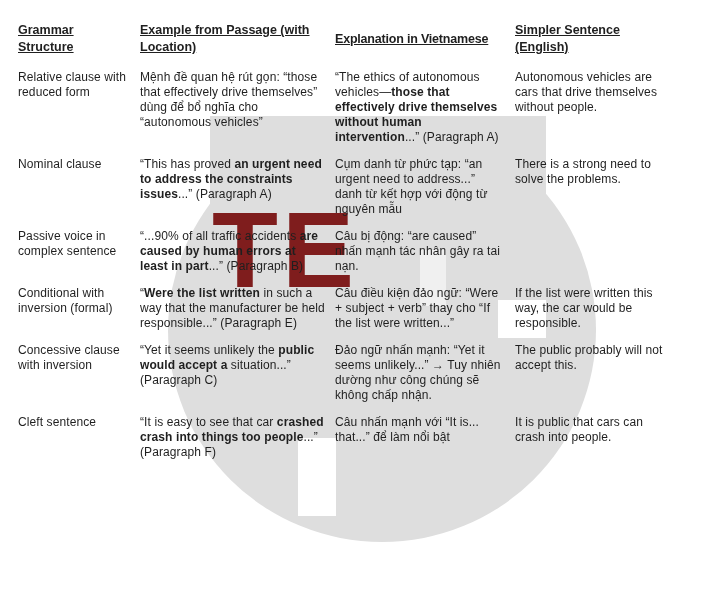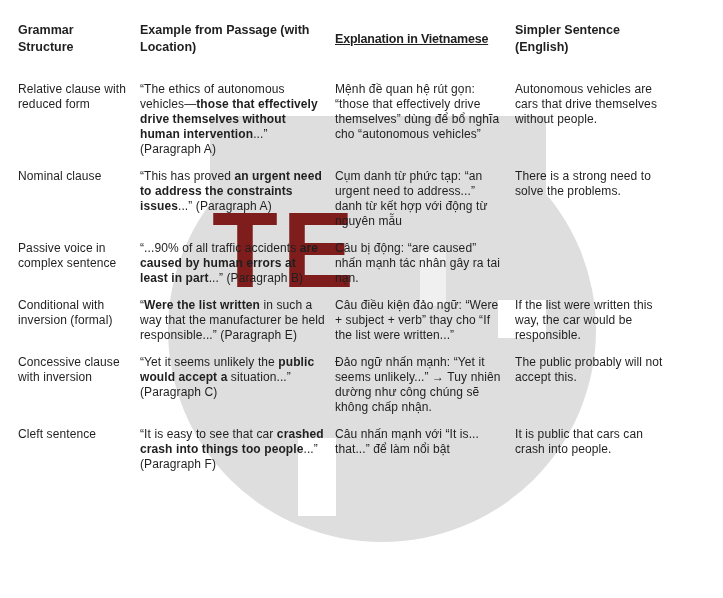--- a/index.html
+++ b/index.html
@@ -31,21 +31,21 @@
   .sheet {
     position:relative; z-index:1;
     padding:22px 0 0 18px;
   }
   .trow {
     display:grid;
     grid-template-columns:112px 185px 170px 150px;
     column-gap:10px;
     margin-bottom:12px;
   }
-  .thead { margin-bottom:26px; }
+  .thead { margin-bottom:14px;text-decoration:underline; }
   .th {
     font-weight:bold;
     font-size:12.5px; line-height:17px;
   }
   .th.vn { align-self:center; text-decoration:underline; white-space:nowrap; letter-spacing:-0.2px; }
   .td {
     font-size:12px; line-height:15px;
     letter-spacing:0.1px;
   }
   .td.grammar { font-weight:500; }
@@ -65,22 +65,22 @@
 
   <div class="trow thead">
     <div class="th">Grammar Structure</div>
     <div class="th">Example from Passage (with Location)</div>
     <div class="th vn">Explanation in Vietnamese</div>
     <div class="th">Simpler Sentence (English)</div>
   </div>
 
   <div class="trow">
     <div class="td grammar">Relative clause with reduced form</div>
+    <div class="td">Mệnh đề quan hệ rút gọn: “those that effectively drive themselves” dùng để bổ nghĩa cho “autonomous vehicles”</div>
     <div class="td"><span>“The ethics of autonomous vehicles—</span><span class="bold">those that effectively drive themselves without human intervention</span><span>...” (Paragraph A)</span></div>
-    <div class="td">Mệnh đề quan hệ rút gọn: “those that effectively drive themselves” dùng để bổ nghĩa cho “autonomous vehicles”</div>
     <div class="td">Autonomous vehicles are cars that drive themselves without people.</div>
   </div>
 
   <div class="trow">
     <div class="td grammar">Nominal clause</div>
     <div class="td"><span>“This has proved </span><span class="bold">an urgent need to address the constraints issues</span><span>...” (Paragraph A)</span></div>
     <div class="td">Cụm danh từ phức tạp: “an urgent need to address...” danh từ kết hợp với động từ nguyên mẫu</div>
     <div class="td">There is a strong need to solve the problems.</div>
   </div>
 

